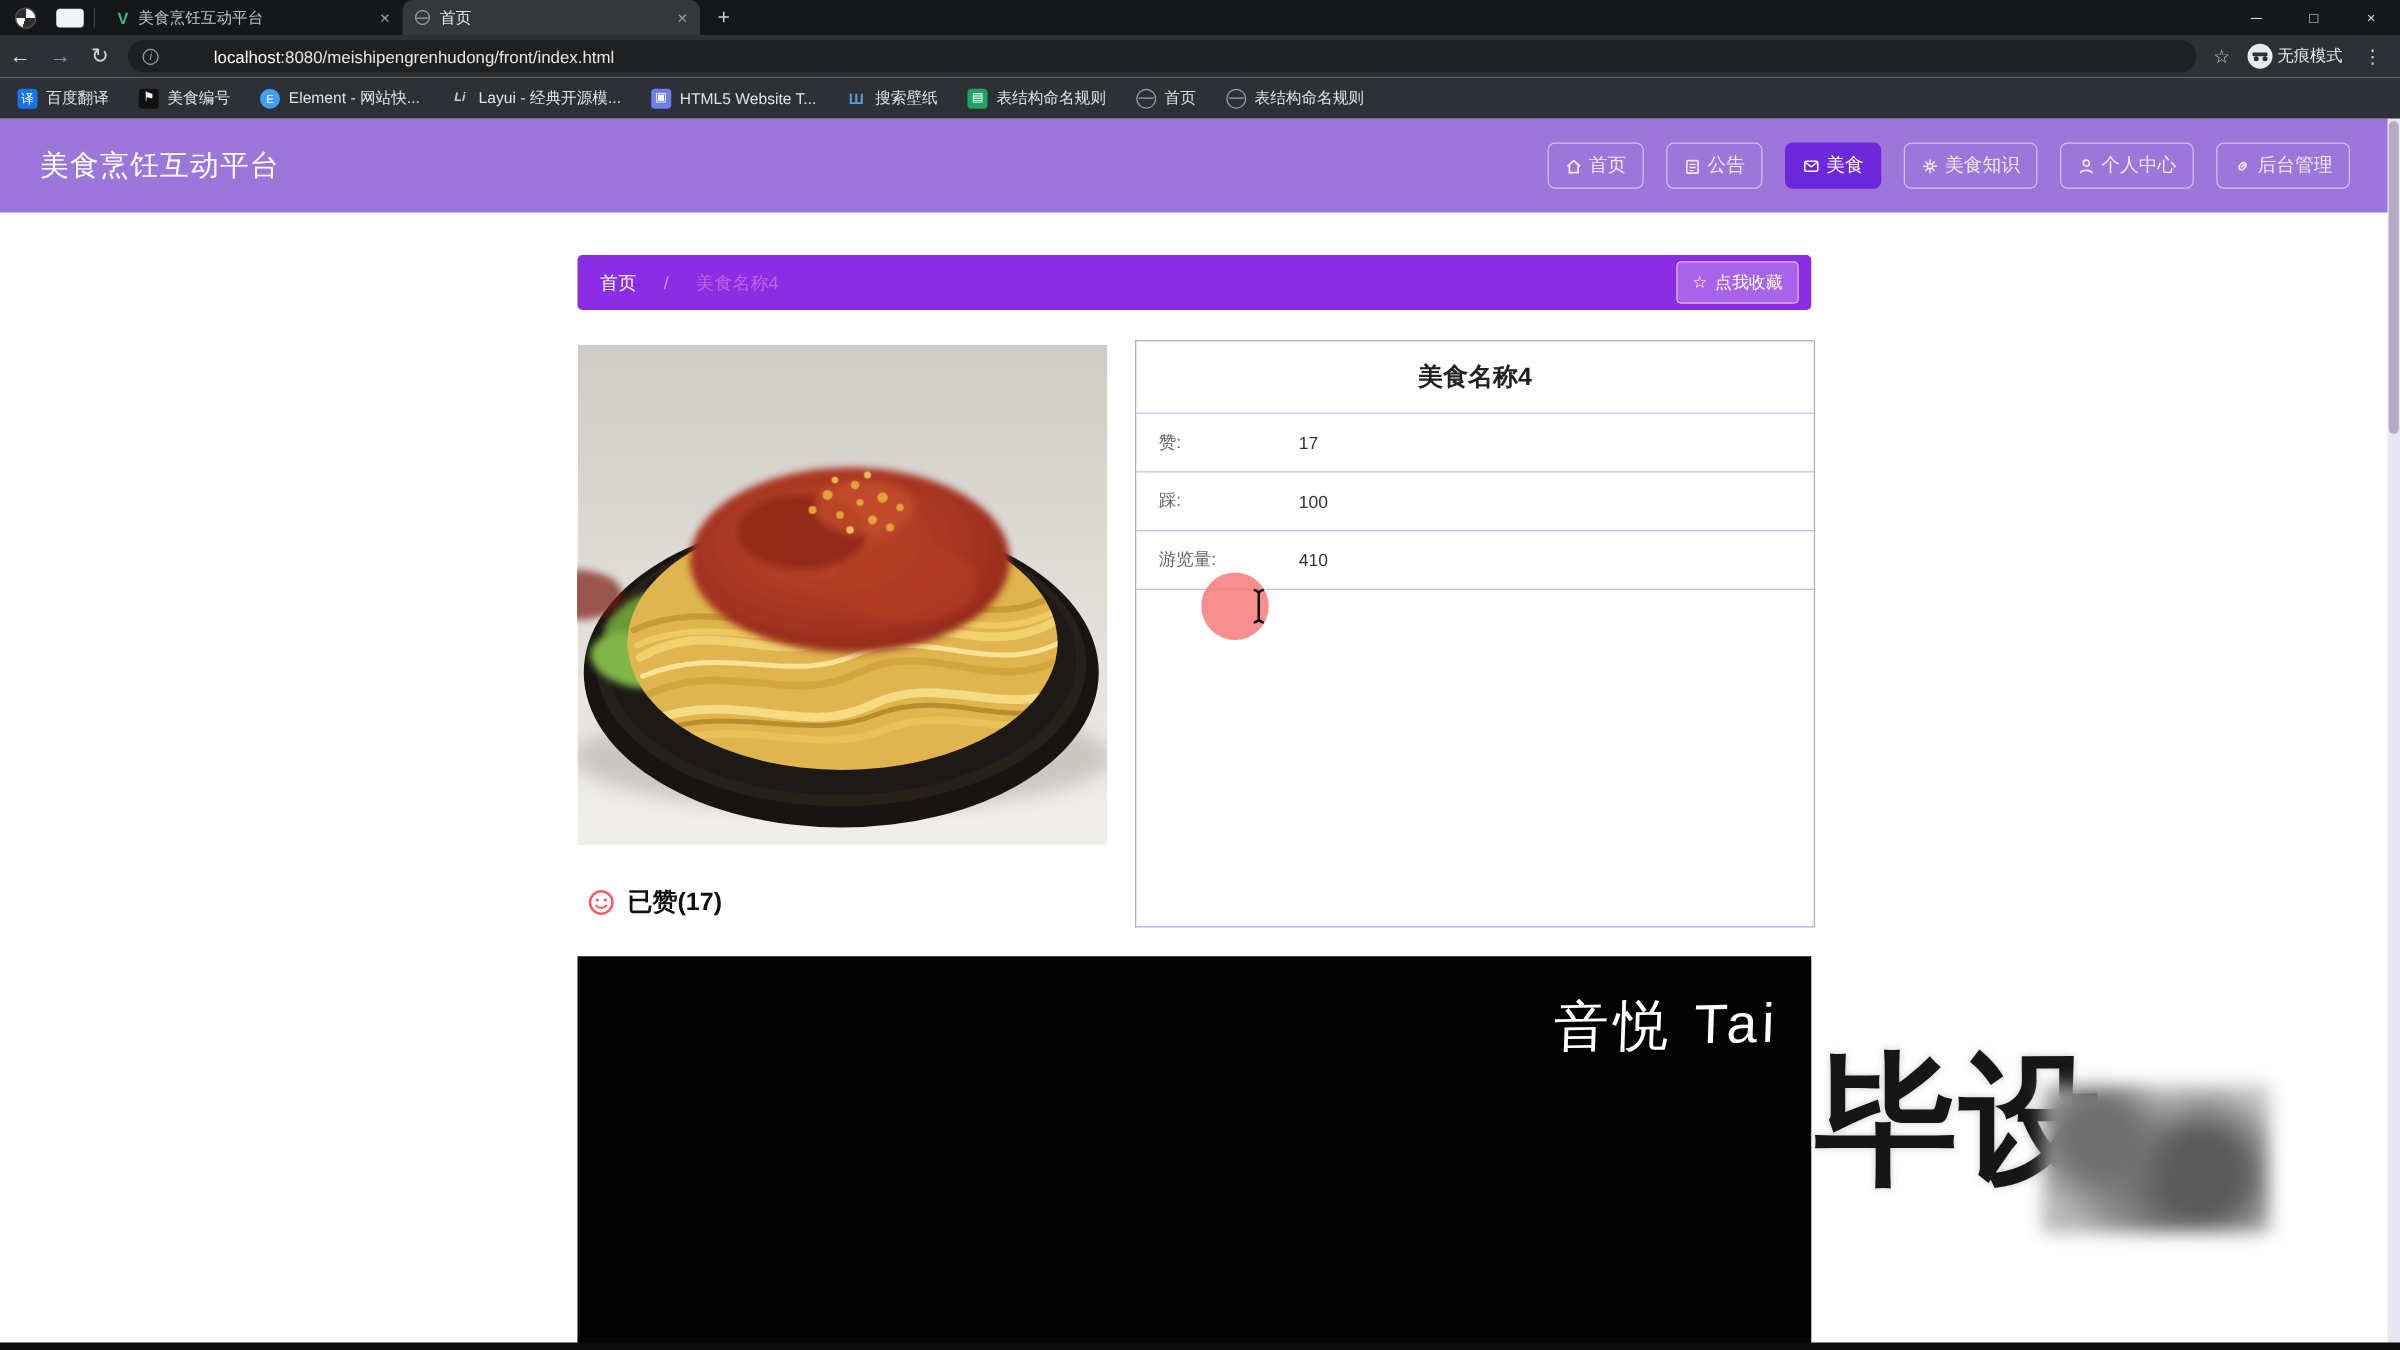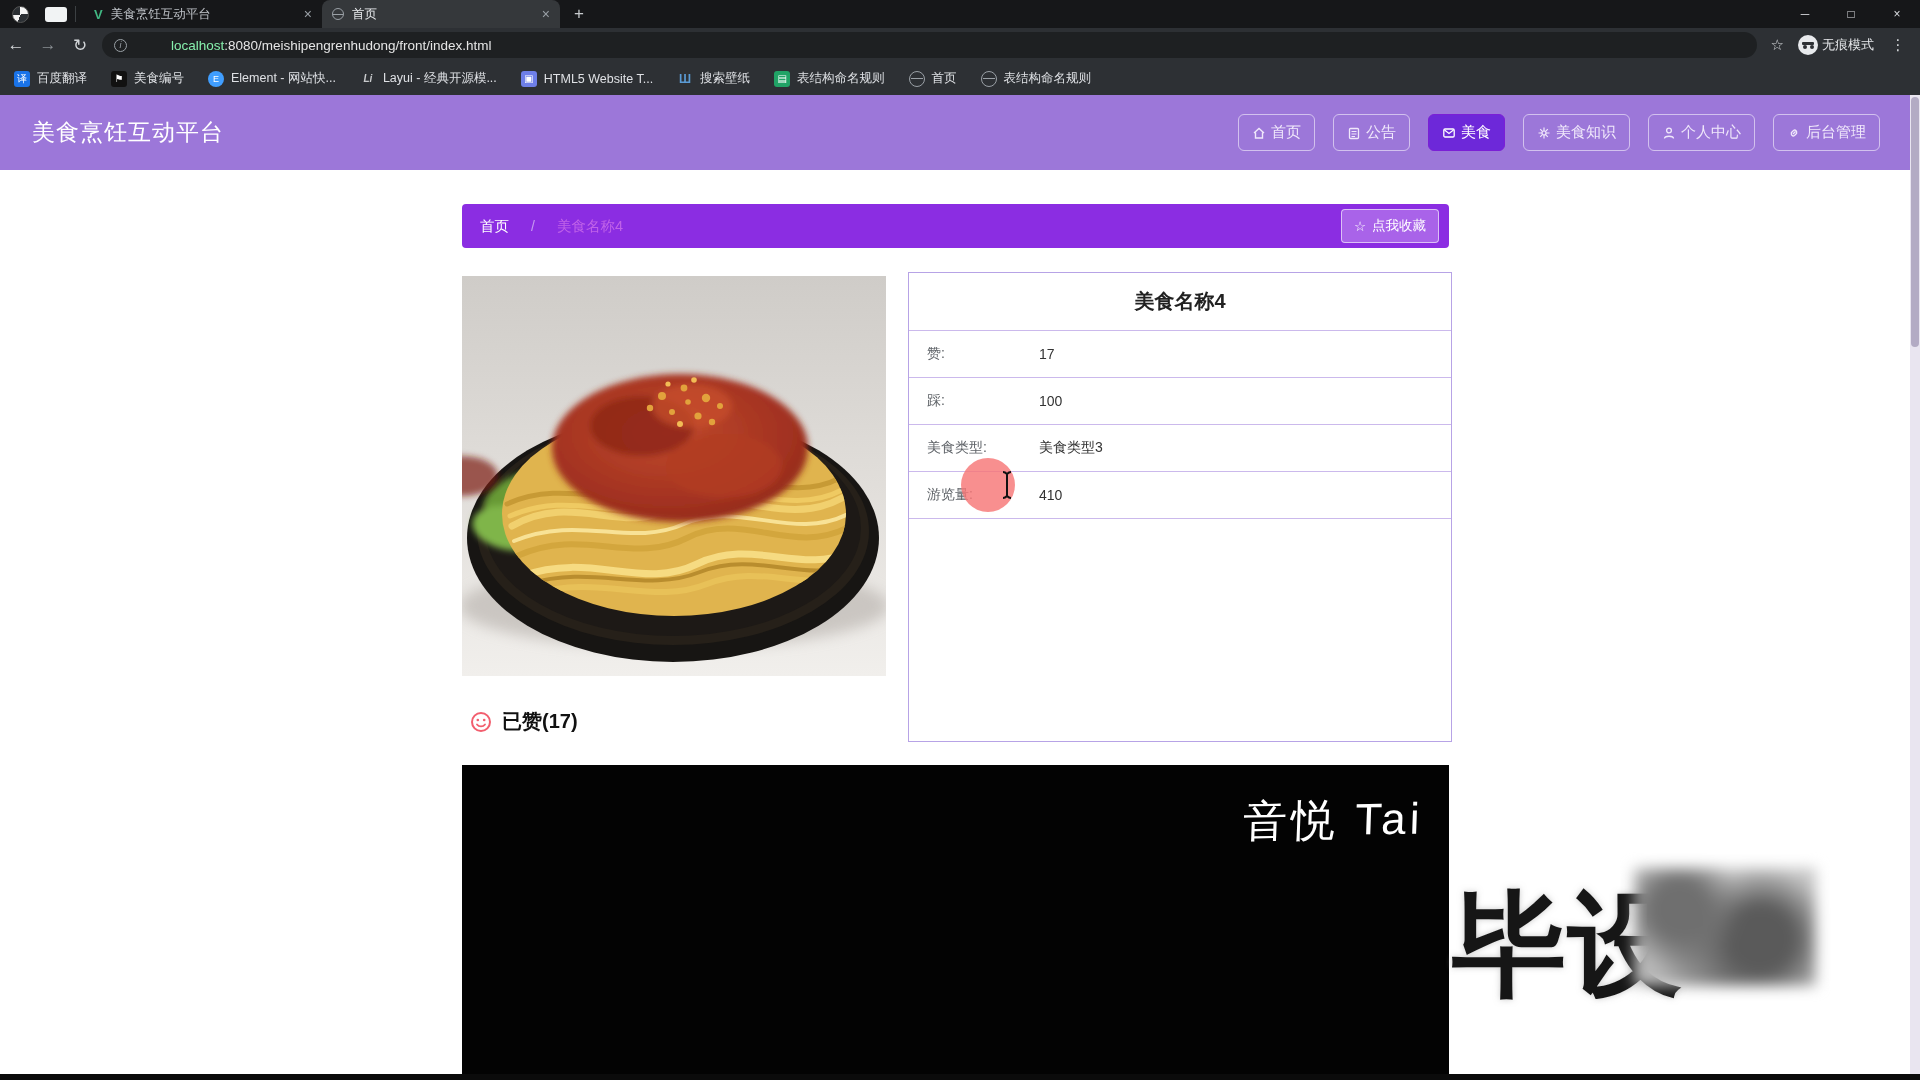--- a/index.html
+++ b/index.html
@@ -21,21 +21,21 @@
   .newtab{color:#c7cacd;font-size:17px;margin-left:14px;}
   .wincontrols{margin-left:auto;display:flex;align-items:center;gap:0;height:28px;}
   .wincontrols span{width:46px;text-align:center;color:#dadce0;font-size:12px;line-height:28px;}
 
   .toolbar{position:absolute;left:0;top:28px;width:1920px;height:34px;background:#2d3034;display:flex;align-items:center;}
   .navbtn{color:#d2d5d8;font-size:17px;width:32px;text-align:center;}
   .navbtn.dim{color:#8a8f94;}
   .urlpill{height:26px;flex:1;margin:0 14px 0 6px;background:#1e2022;border-radius:13px;display:flex;align-items:center;padding:0 12px;gap:8px;}
   .info-ico{width:13px;height:13px;border:1.2px solid #9aa0a6;border-radius:50%;color:#9aa0a6;font-size:9px;line-height:11px;text-align:center;font-style:italic;flex:none;}
   .url{font-size:13.5px;white-space:nowrap;}
-  .url .host{color:#86efac;padding-left:36px;}
+  .url .host{color:#ffffff;padding-left:36px;}
   .url .rest{color:#e5e5e5;}
   .star-ico{color:#d2d5d8;font-size:15px;margin-right:14px;}
   .incog{display:flex;align-items:center;gap:4px;margin-right:14px;}
   .incog-badge{width:20px;height:20px;border-radius:50%;background:#e8eaed;position:relative;}
   .incog-badge:before{content:"";position:absolute;left:4px;top:7px;width:12px;height:2.5px;background:#2d3034;border-radius:1px;}
   .incog-badge:after{content:"";position:absolute;left:4.5px;top:10px;width:4px;height:4px;background:#2d3034;border-radius:50%;box-shadow:7px 0 0 #2d3034;}
   .incog-label{color:#e8eaed;font-size:13px;}
   .more-ico{color:#d2d5d8;font-size:15px;margin-right:12px;width:20px;text-align:center;}
 
   .bookmarksbar{position:absolute;left:0;top:62px;width:1920px;height:33px;background:#2d3034;display:flex;align-items:center;gap:24px;padding-left:14px;}
@@ -78,21 +78,21 @@
 
   
   .likerow{position:absolute;left:470px;top:708px;display:flex;align-items:center;gap:10px;}
   .liketext{font-size:20px;font-weight:bold;color:#111;}
 
   
   .video{position:absolute;left:462px;top:765px;width:987px;height:315px;background:#030303;}
   .video-logo{position:absolute;right:26px;top:26px;color:#fff;font-size:44px;transform:skewX(-3deg) rotate(-1deg);letter-spacing:4px;}
 
   
-  .watermark{position:absolute;left:1452px;top:888px;font-size:114px;font-weight:900;color:#161616;line-height:1;letter-spacing:2px;text-shadow:0 0 6px rgba(180,180,180,.7);white-space:nowrap;}
+  .watermark{position:absolute;left:1452px;top:840px;font-size:114px;font-weight:900;color:#161616;line-height:1;letter-spacing:2px;text-shadow:0 0 6px rgba(180,180,180,.7);white-space:nowrap;}
   .blurblock{position:absolute;left:1634px;top:868px;width:182px;height:118px;background:
     radial-gradient(circle at 25% 35%,#6f6f6f 0 18%,transparent 40%),
     radial-gradient(circle at 70% 60%,#5a5a5a 0 22%,transparent 50%),
     radial-gradient(circle at 45% 75%,#8a8a8a 0 20%,transparent 45%),
     linear-gradient(#c9c9c9,#b5b5b5);
     filter:blur(7px);}
 
   
   .cursor-dot{position:absolute;left:961px;top:458px;width:54px;height:54px;border-radius:50%;background:rgba(246,118,118,.82);}
   .ibeam{position:absolute;left:999px;top:470px;}
@@ -310,24 +310,20 @@
     <div class="detail-title">美食名称4</div>
     <div class="drow">
       <span class="lbl">赞:</span>
       <span class="val">17</span>
     </div>
     <div class="drow">
       <span class="lbl">踩:</span>
       <span class="val">100</span>
     </div>
     <div class="drow">
-      <span class="lbl">美食类型:</span>
-      <span class="val">美食类型3</span>
-    </div>
-    <div class="drow">
       <span class="lbl">游览量:</span>
       <span class="val">410</span>
     </div>
   </div>
 
   <div class="likerow">
     <svg width="22" height="22" viewBox="0 0 22 22">
       <circle cx="11" cy="11" r="9" fill="none" stroke="#f25e6e" stroke-width="2"></circle>
       <circle cx="7.8" cy="9" r="1.3" fill="#f25e6e"></circle>
         <circle cx="14.2" cy="9" r="1.3" fill="#f25e6e"></circle>

